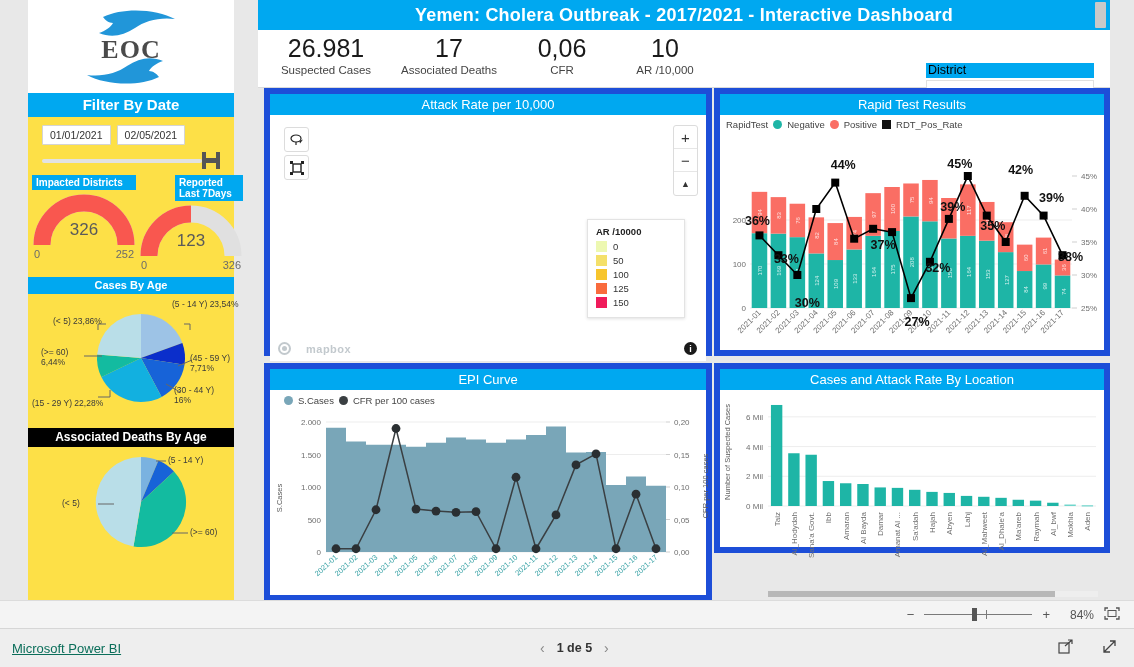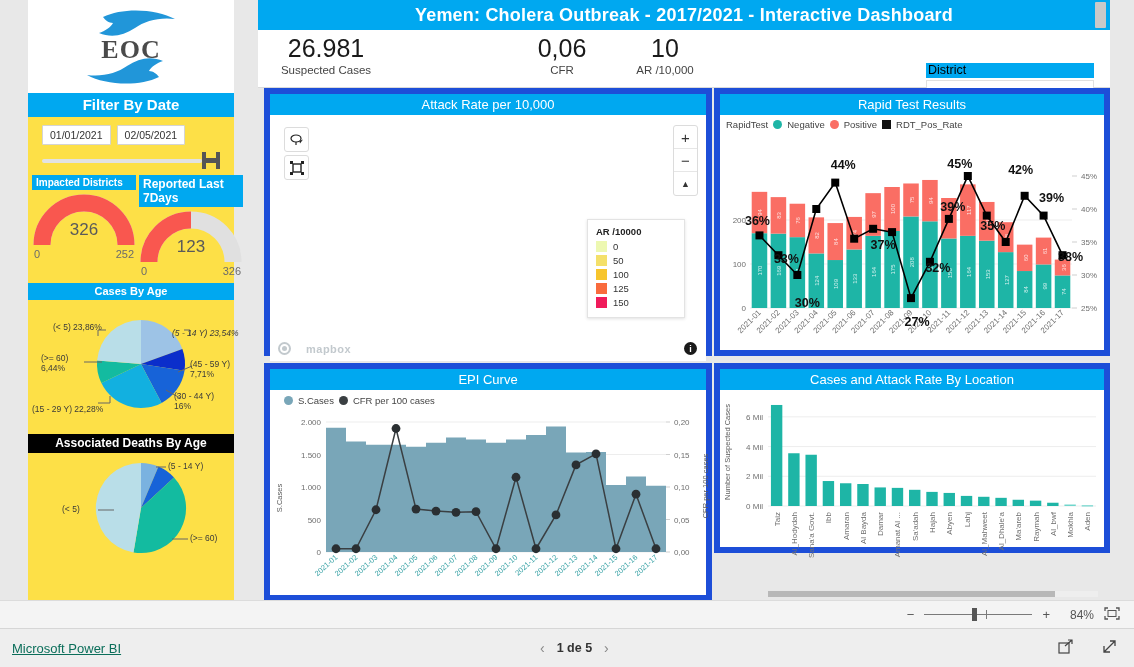--- a/index.html
+++ b/index.html
@@ -30,21 +30,21 @@
                   background:#e2e2e2; border-radius:2px; }
   .slider-handle { position:absolute; right:14px; top:5px; width:18px; height:17px;
                    display:flex; align-items:center; }
   .sh-bar { width:4px; height:17px; background:#555; }
   .sh-mid { width:10px; height:5px; background:#555; }
 
   .gauges { display:flex; gap:3px; padding:0 4px; }
   .gauge-cell { flex:1; }
   .gauge-head { background:#00a8f0; color:#fff; font-size:10px; font-weight:bold;
                 padding:2px 4px; }
-  .gauge-head.wide { font-size:12px; }
+  .gauge-head.wide { font-size:10px;margin-left:36px; }
   .gauge-body { position:relative; height:62px; }
   .gauge-svg { display:block; margin:0 auto; }
   .gauge-val { position:absolute; left:0; right:0; top:30px; text-align:center;
                font-size:17px; color:#5a5a5a; }
   .gauge-scale { display:flex; justify-content:space-between;
                  font-size:11px; color:#6b6b6b; padding:0 2px; margin-top:-4px; }
 
   .sec-title { background:#00a8f0; color:#fff; text-align:center; font-size:11px;
                font-weight:bold; line-height:17px; height:17px; margin-top:6px; }
   .sec-title.black { background:#000; font-size:12px; line-height:19px; height:19px; }
@@ -239,21 +239,21 @@
           <path d="M0 0 L-39.6 19.1 A44 44 0 0 1 -43.9 -3.6 Z" fill="#13bba0"></path>
           <path d="M0 0 L-43.9 -3.6 A44 44 0 0 1 0 -44 Z" fill="#b9dee8"></path>
         </g>
         <path d="M156 30 L162 30 L162 36" stroke="#666" stroke-width="1" fill="none"></path>
         <path d="M78 30 L70 30 L70 36" stroke="#666" stroke-width="1" fill="none"></path>
         <path d="M56 62 L74 62" stroke="#666" stroke-width="1" fill="none"></path>
         <path d="M164 66 L150 72" stroke="#666" stroke-width="1" fill="none"></path>
         <path d="M152 98 L138 90" stroke="#666" stroke-width="1" fill="none"></path>
         <path d="M70 103 L82 103 L82 96" stroke="#666" stroke-width="1" fill="none"></path>
       </svg>
-      <div class="pie-lbl" style="left:144px; top:29px;font-style:italic;">(5 - 14 Y) 23,54%</div>
+      <div class="pie-lbl" style="left:144px; top:6px;">(5 - 14 Y) 23,54%</div>
       <div class="pie-lbl" style="left:25px; top:23px;">(&lt; 5) 23,86%</div>
       <div class="pie-lbl" style="left:162px; top:60px;">(45 - 59 Y)<br>7,71%</div>
       <div class="pie-lbl" style="left:146px; top:92px;">(30 - 44 Y)<br>16%</div>
       <div class="pie-lbl" style="left:4px; top:105px;">(15 - 29 Y) 22,28%</div>
       <div class="pie-lbl" style="left:13px; top:54px;">(&gt;= 60)<br>6,44%</div>
     </div>
 
     <div class="sec-title black">Associated Deaths By Age</div>
     <div class="pie-area2">
       <svg width="225" height="110" viewBox="0 0 225 110">
@@ -275,20 +275,24 @@
 
   <div class="hdr">
     <span class="hdr-title">Yemen: Cholera Outbreak - 2017/2021 - Interactive Dashboard</span>
     <div class="hdr-scroll"></div>
   </div>
 
   <div class="kpis">
     <div class="kpi" style="left:8px; width:120px;">
       <div class="kpi-val">26.981</div>
       <div class="kpi-lbl">Suspected Cases</div>
+    </div>
+    <div class="kpi" style="left:126px; width:130px;">
+      <div class="kpi-val">17</div>
+      <div class="kpi-lbl">Associated Deaths</div>
     </div>
     <div class="kpi" style="left:256px; width:96px;">
       <div class="kpi-val">0,06</div>
       <div class="kpi-lbl">CFR</div>
     </div>
     <div class="kpi" style="left:348px; width:118px;">
       <div class="kpi-val">10</div>
       <div class="kpi-lbl">AR /10,000</div>
     </div>
 

